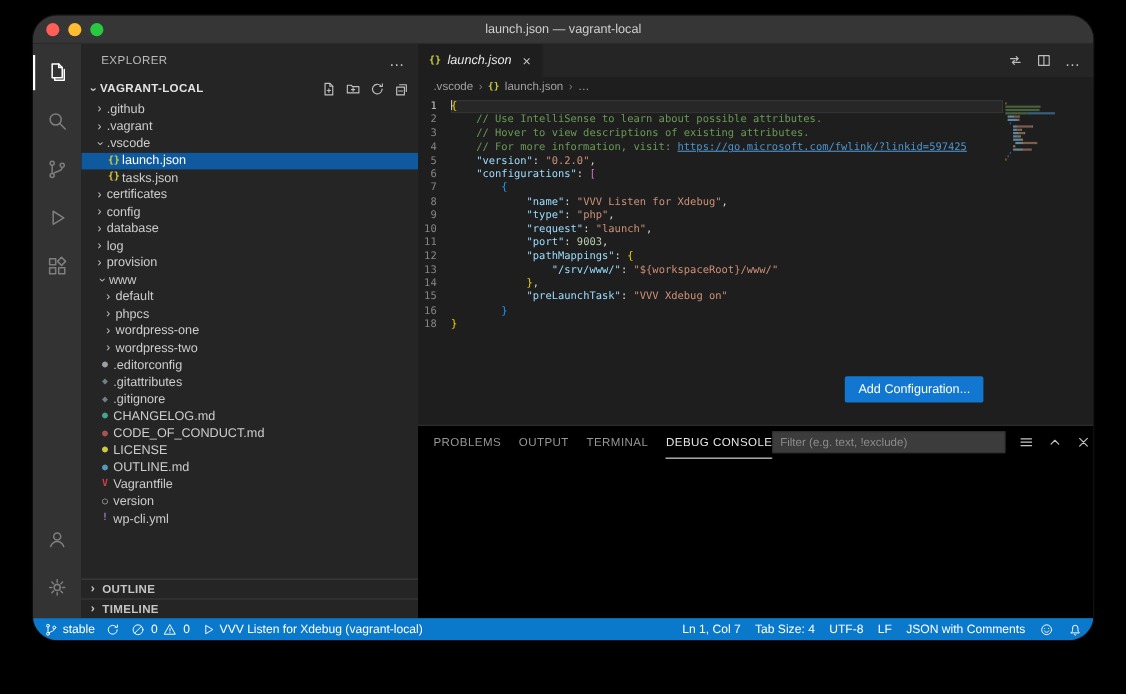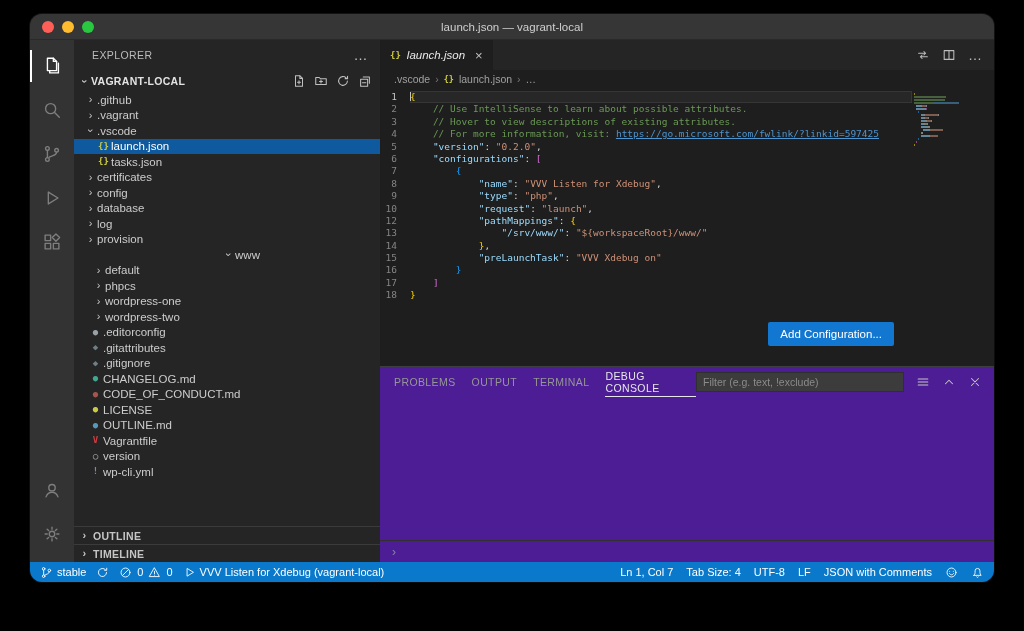--- a/index.html
+++ b/index.html
@@ -1,18 +1,18 @@
 <!DOCTYPE html>
 <html style="--statusbar: #0a79cc; --selection: #0f5a9e; --button: #1177d0; --tok-plain: #d4d4d4; --tok-key: #9cdcfe; --tok-str: #ce9178; --tok-num: #b5cea8; --tok-comment: #6a9955; --tok-link: #4e94ce; --tok-b1: #ffd700; --tok-b2: #da70d6; --tok-b3: #179fff;"><head>
 <meta charset="utf-8">
 <style>
   * { box-sizing: border-box; margin: 0; padding: 0; }
   html,body { width:1024px; height:631px; background:#010101; font-family:"Liberation Sans", sans-serif; overflow:hidden; }
 
-  .window{position:absolute;left:30px;top:14px;width:964px;height:568px;background:#1e1e1e;border-radius:12px;overflow:hidden;display:flex;flex-direction:column;box-shadow:0 22px 60px rgba(0,0,0,.8),0 0 0 1px rgba(255,255,255,.09);}
+  .window{position:absolute;left:30px;top:14px;width:964px;height:568px;background:#1e1e1e;border-radius:22px;overflow:hidden;display:flex;flex-direction:column;box-shadow:0 22px 60px rgba(0,0,0,.8),0 0 0 1px rgba(255,255,255,.09);}
 
   
   .titlebar{height:26px;background:#363636;flex:none;position:relative;display:flex;align-items:center;border-bottom:1px solid #2a2a2a;}
   .traffic{display:flex;gap:8px;padding-left:12px;}
   .tl{width:12px;height:12px;border-radius:50%;}
   .tl.red{background:#ff5f57}.tl.yellow{background:#febc2e}.tl.green{background:#28c840}
   .title-text{position:absolute;left:0;right:0;text-align:center;font-size:11.5px;color:#cfcfcf;pointer-events:none;}
 
   .main{flex:1;display:flex;min-height:0;}
 
@@ -69,21 +69,21 @@
   .tok-b1{color:var(--tok-b1)}.tok-b2{color:var(--tok-b2)}.tok-b3{color:var(--tok-b3)}
 
   .minimap{width:70px;flex:none;padding-top:5px;padding-left:2px;}
   .mm-line{display:flex;height:2px;margin-bottom:1px;}
   .mm-line span{flex:none;height:2px;}
   .scrollzone{width:12px;flex:none;}
 
   .add-config{position:absolute;right:100px;bottom:20px;background:var(--button,#1177d0);color:#fff;border:none;font-family:"Liberation Sans",sans-serif;font-size:11.5px;padding:6px 12px;border-radius:2px;cursor:pointer;}
 
   
-  .panel{height:196px;flex:none;border-top:1px solid #3e3e42;display:flex;flex-direction:column;background:#4c1d95;}
+  .panel{height:176px;flex:none;border-top:1px solid #3e3e42;display:flex;flex-direction:row;background:#000000;}
   .panel-header{height:30px;flex:none;display:flex;align-items:center;padding:0 8px 0 14px;}
   .panel-tabs{display:flex;gap:16px;height:100%;}
   .panel-tab{display:flex;align-items:center;font-size:10.5px;letter-spacing:.4px;color:#969696;border-bottom:1px solid transparent;cursor:pointer;}
   .panel-tab.active{color:#e7e7e7;border-bottom-color:#e7e7e7;}
   .panel-filter{margin-left:auto;width:212px;height:20px;background:#3c3c3c;border:1px solid #2f2f2f;color:#cccccc;font-size:10.5px;padding:0 6px;font-family:"Liberation Sans",sans-serif;}
   .panel-filter::placeholder{color:#8b8b8b;}
   .panel-hicons{display:flex;align-items:center;gap:12px;color:#c5c5c5;padding-left:12px;padding-right:4px;}
   .panel-body{flex:1;}
   .repl{height:22px;flex:none;border-top:1px solid #303031;display:flex;align-items:center;padding-left:12px;color:#7f8b94;font-size:12px;}
 
@@ -224,21 +224,21 @@
             <span class="tree-label">database</span>
           </div>
           <div class="tree-row" style="padding-left: 10px;">
             <span class="twisty">›</span>
             <span class="tree-label">log</span>
           </div>
           <div class="tree-row" style="padding-left: 10px;">
             <span class="twisty">›</span>
             <span class="tree-label">provision</span>
           </div>
-          <div class="tree-row" style="padding-left: 28px; justify-content: center;">
+          <div class="tree-row" style="padding-left: 12px;">
             <span class="twisty open">›</span>
             <span class="tree-label">www</span>
           </div>
           <div class="tree-row" style="padding-left: 18px;">
             <span class="twisty">›</span>
             <span class="tree-label">default</span>
           </div>
           <div class="tree-row" style="padding-left: 18px;">
             <span class="twisty">›</span>
             <span class="tree-label">phpcs</span>
@@ -368,42 +368,42 @@
             </div>
             <div class="code-line">
               <span class="line-number">9</span>
               <span class="line-content"><span class="tok-plain">            </span><span class="tok-key">"type"</span><span class="tok-plain">: </span><span class="tok-str">"php"</span><span class="tok-plain">,</span></span>
             </div>
             <div class="code-line">
               <span class="line-number">10</span>
               <span class="line-content"><span class="tok-plain">            </span><span class="tok-key">"request"</span><span class="tok-plain">: </span><span class="tok-str">"launch"</span><span class="tok-plain">,</span></span>
             </div>
             <div class="code-line">
+              <span class="line-number">11</span>
+              <span class="line-content"><span class="tok-plain">            </span><span class="tok-key">"port"</span><span class="tok-plain">: </span><span class="tok-num">9003</span><span class="tok-plain">,</span></span>
+            </div>
+            <div class="code-line">
               <span class="line-number">12</span>
               <span class="line-content"><span class="tok-plain">            </span><span class="tok-key">"pathMappings"</span><span class="tok-plain">: </span><span class="tok-b1">{</span></span>
             </div>
             <div class="code-line">
               <span class="line-number">13</span>
               <span class="line-content"><span class="tok-plain">                </span><span class="tok-key">"/srv/www/"</span><span class="tok-plain">: </span><span class="tok-str">"${workspaceRoot}/www/"</span></span>
             </div>
             <div class="code-line">
               <span class="line-number">14</span>
               <span class="line-content"><span class="tok-plain">            </span><span class="tok-b1">}</span><span class="tok-plain">,</span></span>
             </div>
             <div class="code-line">
               <span class="line-number">15</span>
               <span class="line-content"><span class="tok-plain">            </span><span class="tok-key">"preLaunchTask"</span><span class="tok-plain">: </span><span class="tok-str">"VVV Xdebug on"</span></span>
             </div>
             <div class="code-line">
               <span class="line-number">16</span>
               <span class="line-content"><span class="tok-plain">        </span><span class="tok-b3">}</span></span>
-            </div>
-            <div class="code-line">
-              <span class="line-number">17</span>
-              <span class="line-content"><span class="tok-plain">    </span><span class="tok-b2">]</span></span>
             </div>
             <div class="code-line">
               <span class="line-number">18</span>
               <span class="line-content"><span class="tok-b1">}</span></span>
             </div>
           </div>
         <div class="minimap">
           <div>
               <div class="mm-line">
                 <span style="width: 1px; background: rgb(255, 215, 0); opacity: 0.55;"></span>

